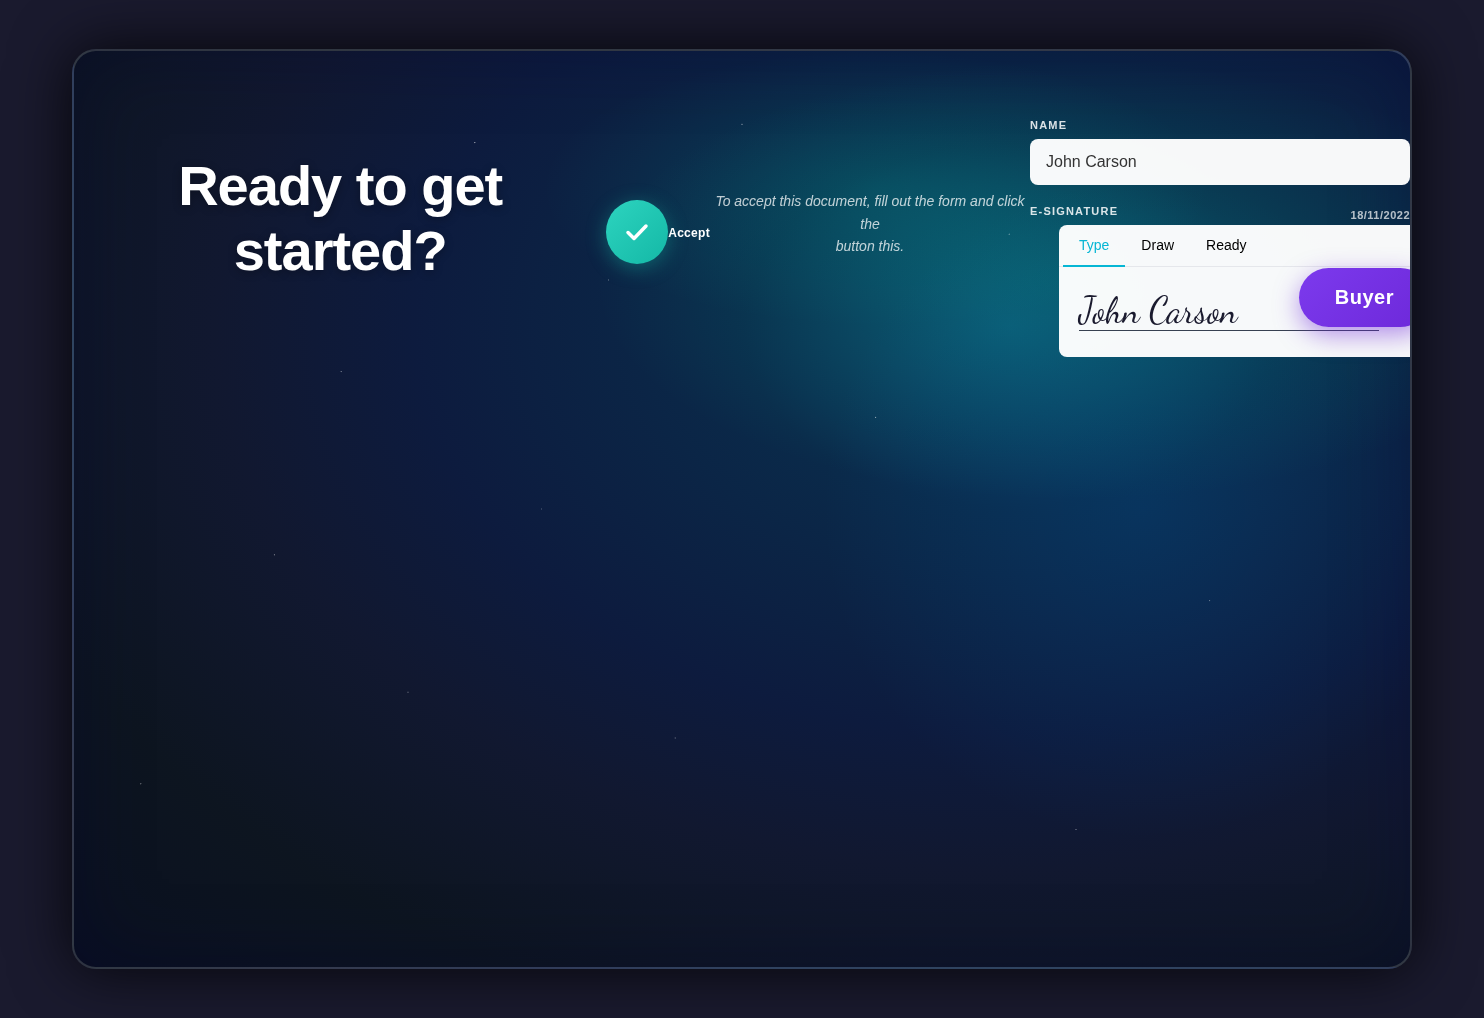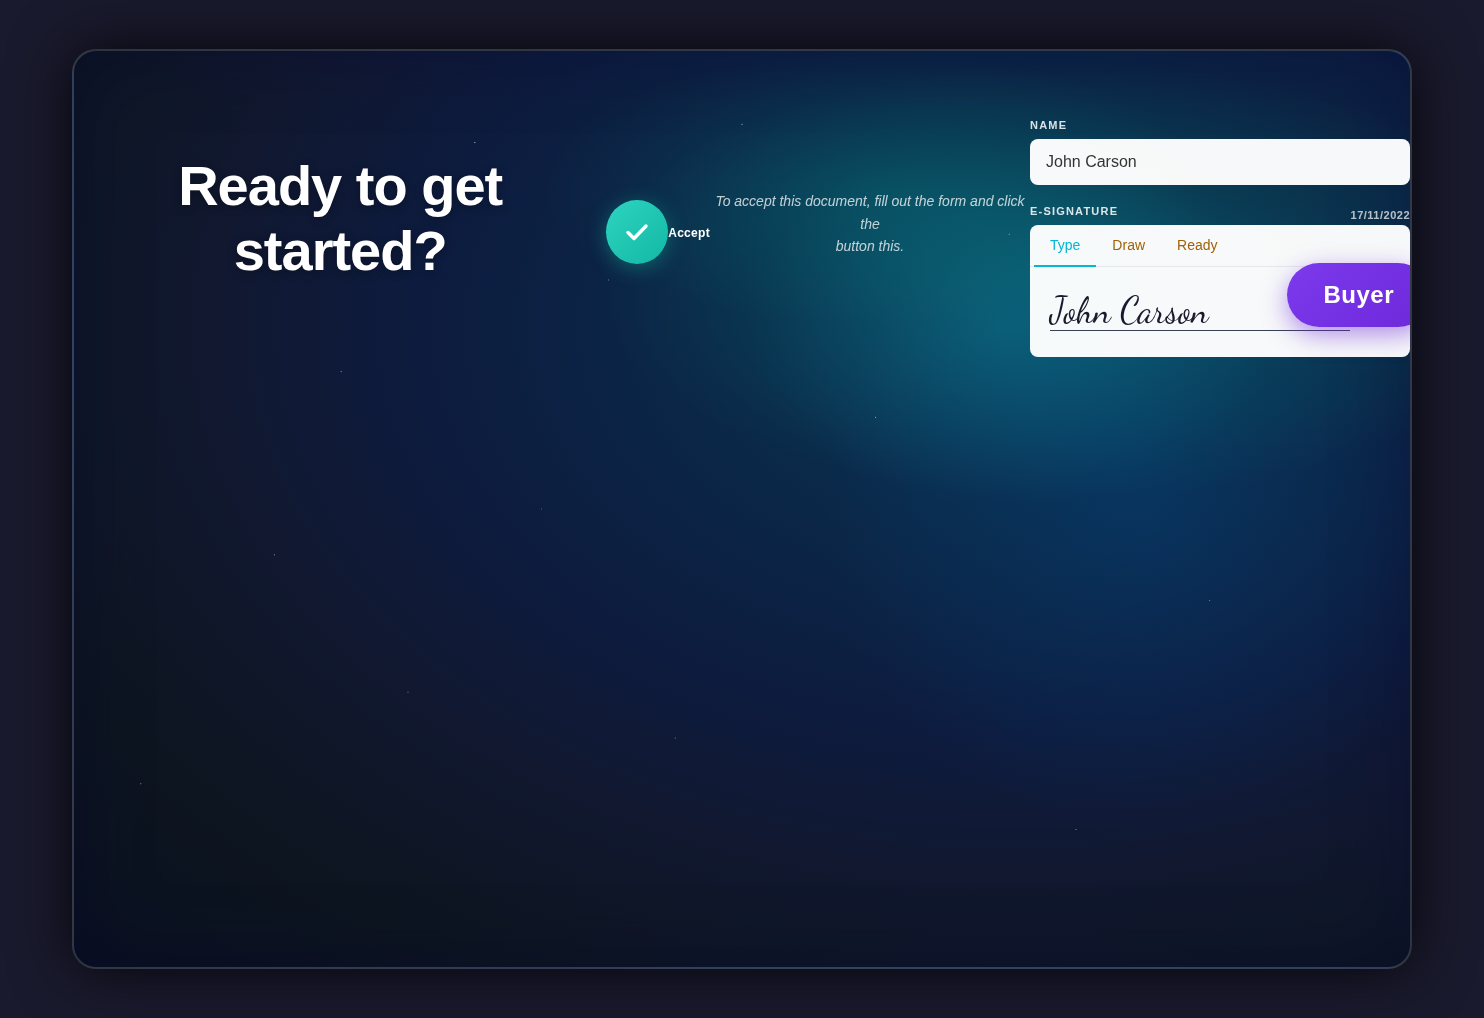--- a/index.html
+++ b/index.html
@@ -158,33 +158,34 @@
       font-weight: 600;
       color: rgba(255,255,255,0.7);
       letter-spacing: 0.5px;
     }
 
     .signature-box {
       width: 100%;
       background: rgba(255,255,255,0.97);
       border-radius: 8px;
       overflow: hidden;
+      margin-left: 29px;
     }
 
     .sig-tabs {
       display: flex;
       border-bottom: 1px solid #e5e7eb;
       padding: 0 4px;
     }
 
     .sig-tab {
       padding: 12px 16px;
       font-size: 14px;
       font-weight: 500;
-      color: #a16207;
+      color: #000000;
       cursor: pointer;
       border-bottom: 2px solid transparent;
       margin-bottom: -1px;
     }
 
     .sig-tab.active {
       color: #06b6d4;
       border-bottom: 2px solid #06b6d4;
     }
 
@@ -220,21 +221,21 @@
       flex-shrink: 0;
       align-self: center;
     }
 
     .buyer-button {
       position: absolute;
       bottom: 30px;
       right: -20px;
       background: linear-gradient(135deg, #7c3aed, #6d28d9);
       color: #ffffff;
-      font-size: 24px;
+      font-size: 20px;
       font-weight: 700;
       padding: 18px 36px;
       border-radius: 50px;
       border: none;
       cursor: pointer;
       box-shadow: 0 8px 25px rgba(109,40,217,0.5);
       letter-spacing: 0.5px;
     }
 
     .form-wrapper {
@@ -265,21 +266,21 @@
 
     <div class="form-wrapper">
       <div class="form-container">
 
         <div class="field-label">NAME</div>
 
         <input class="name-input" type="text" value="John Carson" placeholder="John Carson" style="">
 
         <div class="esig-header">
           <div class="field-label">E-SIGNATURE</div>
-          <div class="esig-date">17/11/2022</div>
+          <div class="esig-date">18/11/2022</div>
         </div>
 
         <div class="signature-box">
           <div class="sig-tabs">
             <div class="sig-tab active">Type</div>
             <div class="sig-tab">Draw</div>
             <div class="sig-tab">Ready</div>
           </div>
           <div class="sig-area">
             <div class="signature-text">John Carson</div>

